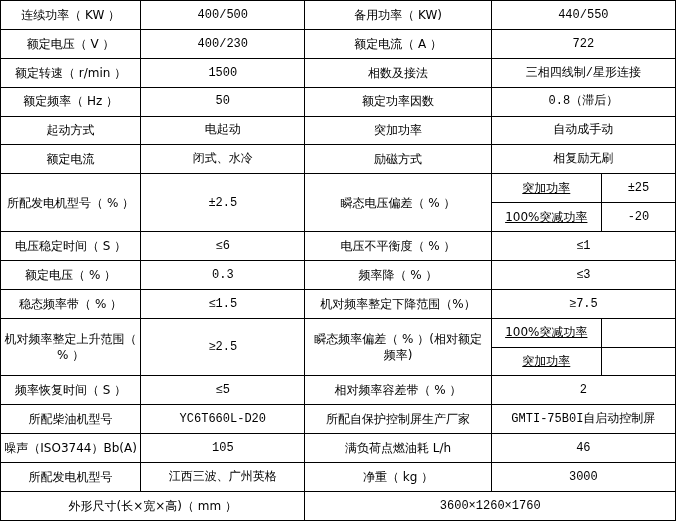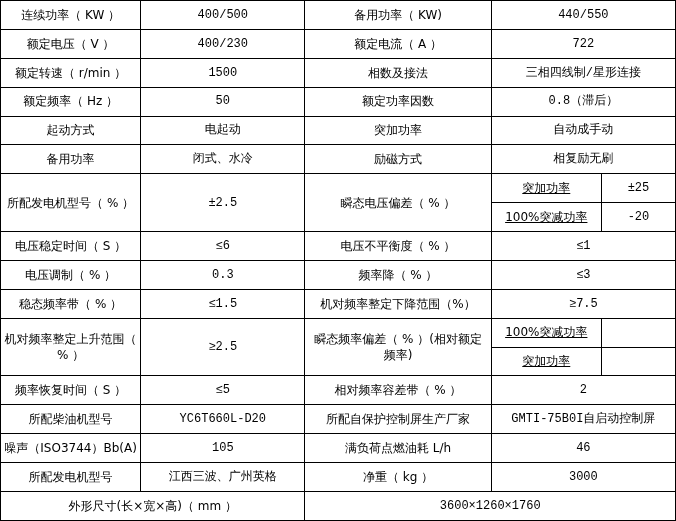--- a/index.html
+++ b/index.html
@@ -74,21 +74,21 @@
         <td class="label">额定功率因数</td>
         <td class="value" colspan="2">0.8（滞后）</td>
       </tr>
       <tr>
         <td class="label">起动方式</td>
         <td class="value">电起动</td>
         <td class="label">突加功率</td>
         <td class="value" colspan="2">自动成手动</td>
       </tr>
       <tr>
-        <td class="label">备用功率</td>
+        <td class="label">额定电流</td>
         <td class="value">闭式、水冷</td>
         <td class="label">励磁方式</td>
         <td class="value" colspan="2">相复励无刷</td>
       </tr>
       <tr>
         <td class="label" rowspan="2">所配发电机型号（ % ）</td>
         <td class="value" rowspan="2">±2.5</td>
         <td class="label" rowspan="2">瞬态电压偏差（ % ）</td>
         <td class="sublabel">突加功率</td>
         <td class="value">±25</td>
@@ -97,21 +97,21 @@
         <td class="sublabel">100%突减功率</td>
         <td class="value">-20</td>
       </tr>
       <tr>
         <td class="label">电压稳定时间（ S ）</td>
         <td class="value">≤6</td>
         <td class="label">电压不平衡度（ % ）</td>
         <td class="value" colspan="2">≤1</td>
       </tr>
       <tr>
-        <td class="label">电压调制（ % ）</td>
+        <td class="label">额定电压（ % ）</td>
         <td class="value">0.3</td>
         <td class="label">频率降（ % ）</td>
         <td class="value" colspan="2">≤3</td>
       </tr>
       <tr>
         <td class="label">稳态频率带（ % ）</td>
         <td class="value">≤1.5</td>
         <td class="label">机对频率整定下降范围（%）</td>
         <td class="value" colspan="2">≥7.5</td>
       </tr>

